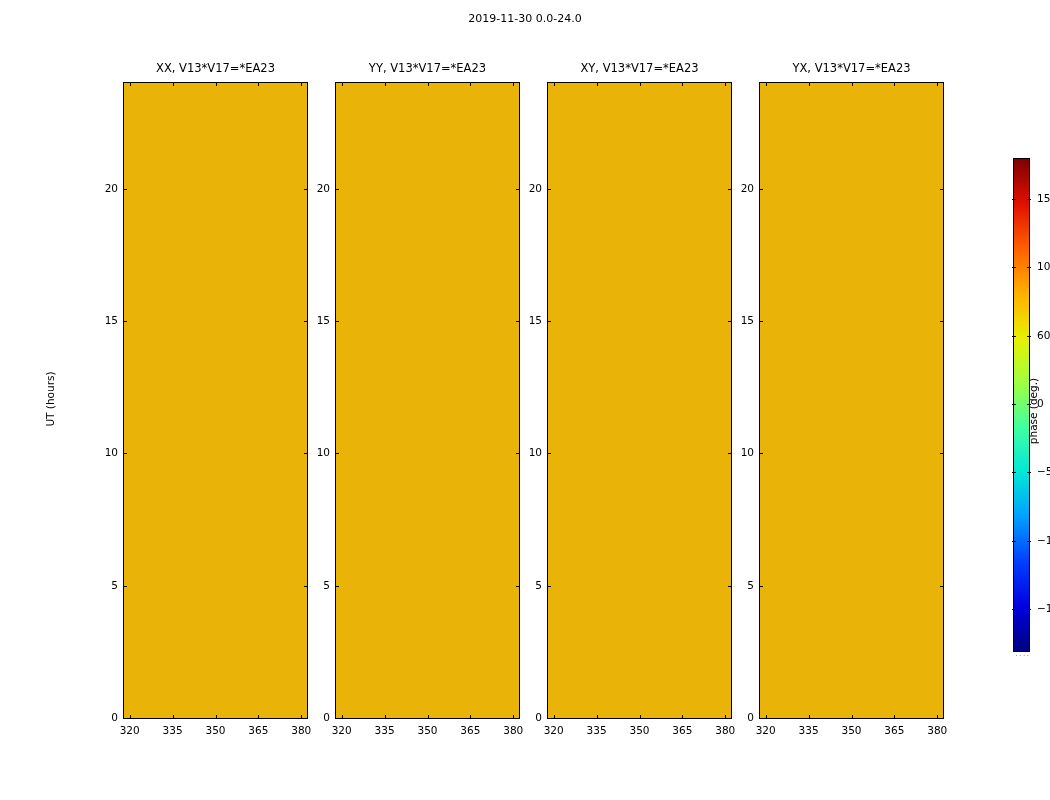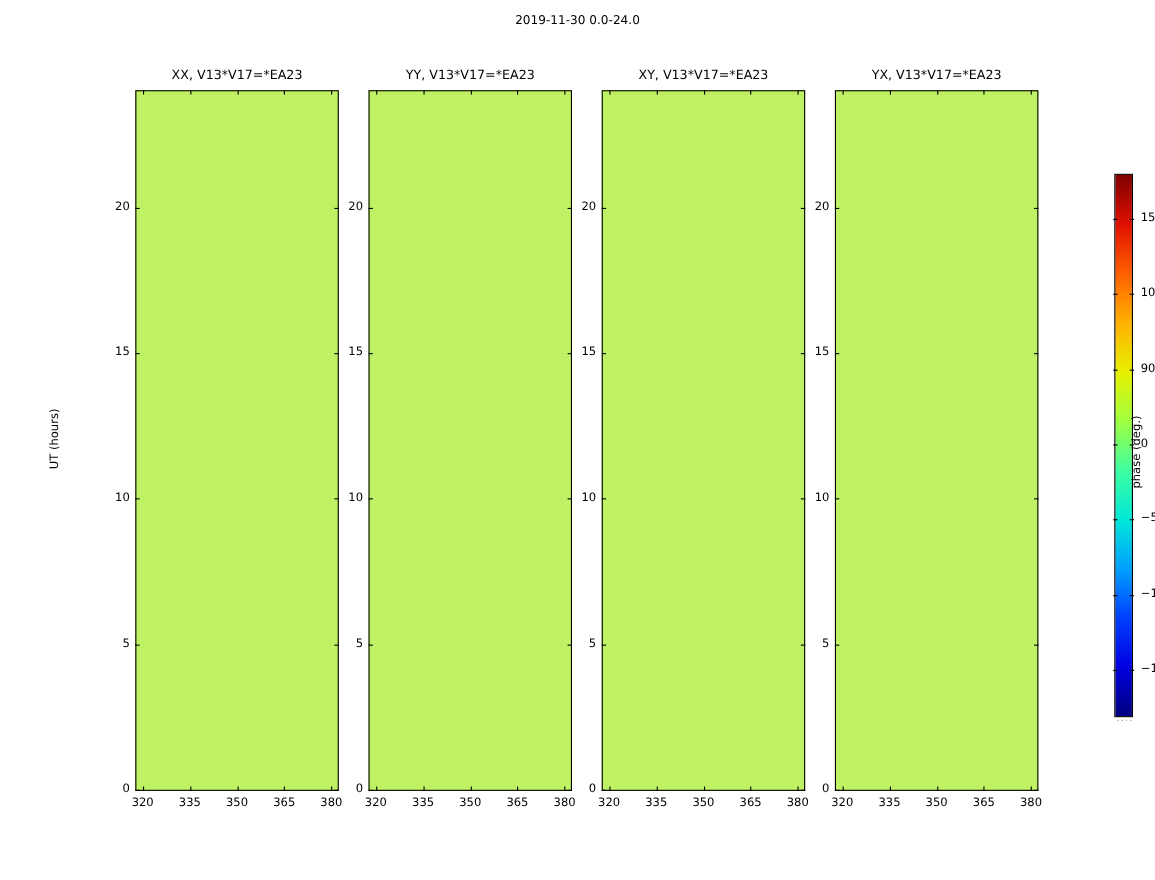--- a/index.html
+++ b/index.html
@@ -29,21 +29,21 @@
     width: 1050px;
     text-align: center;
     font-size: 11px;
     color: #000;
   }
   
   .panel {
     position: absolute;
     box-sizing: border-box;
     border: 1px solid #000000;
-    background: #bef264;
+    background: #eab308;
   }
   .panel-title {
     position: absolute;
     left: 0;
     width: 100%;
     top: -22px;
     text-align: center;
     font-size: 11.5px;
     white-space: nowrap;
   }
@@ -306,21 +306,21 @@
   <div id="colorbar-wrap" style="left:1013px; top:158px; width:17px; height:494px;">
     <div id="colorbar" style="background: linear-gradient(rgb(127, 0, 0), rgb(224, 16, 0), rgb(255, 96, 0), rgb(255, 176, 0), rgb(232, 240, 0), rgb(160, 255, 64), rgb(64, 255, 160), rgb(0, 232, 216), rgb(0, 160, 255), rgb(0, 64, 255), rgb(0, 0, 224), rgb(0, 0, 127));"></div>
   <div class="cb-tick" style="top: 41px;"></div>
       <div class="cb-tick-left" style="top: 41px;"></div>
       <div class="cb-ticklabel" style="top: 41px;">150</div>
       <div class="cb-tick" style="top: 109.333px;"></div>
       <div class="cb-tick-left" style="top: 109.333px;"></div>
       <div class="cb-ticklabel" style="top: 109.333px;">100</div>
       <div class="cb-tick" style="top: 177.667px;"></div>
       <div class="cb-tick-left" style="top: 177.667px;"></div>
-      <div class="cb-ticklabel" style="top: 177.667px;">90</div>
+      <div class="cb-ticklabel" style="top: 177.667px;">60</div>
       <div class="cb-tick" style="top: 246px;"></div>
       <div class="cb-tick-left" style="top: 246px;"></div>
       <div class="cb-ticklabel" style="top: 246px;">0</div>
       <div class="cb-tick" style="top: 314.333px;"></div>
       <div class="cb-tick-left" style="top: 314.333px;"></div>
       <div class="cb-ticklabel" style="top: 314.333px;">−50</div>
       <div class="cb-tick" style="top: 382.667px;"></div>
       <div class="cb-tick-left" style="top: 382.667px;"></div>
       <div class="cb-ticklabel" style="top: 382.667px;">−100</div>
       <div class="cb-tick" style="top: 451px;"></div>

